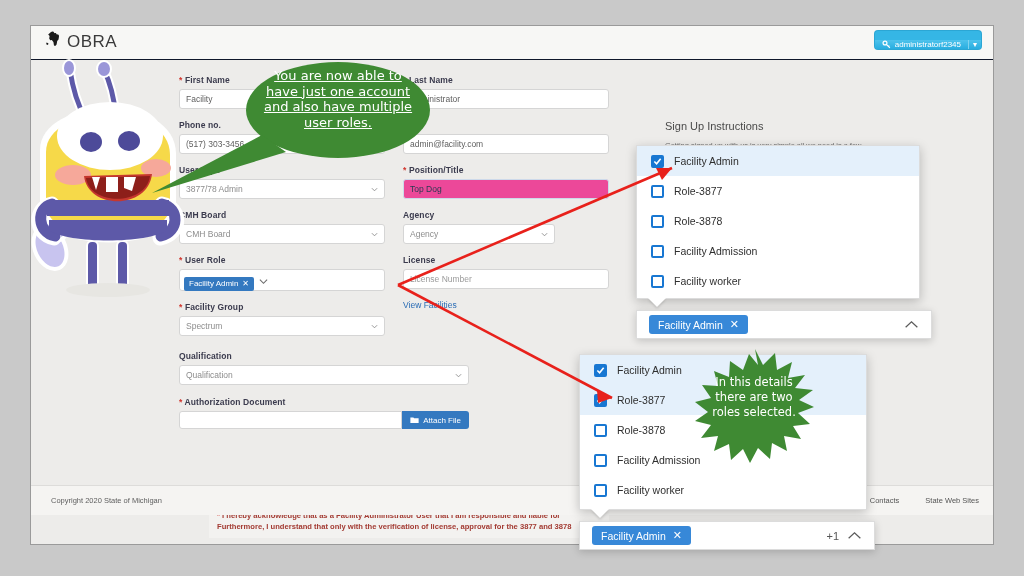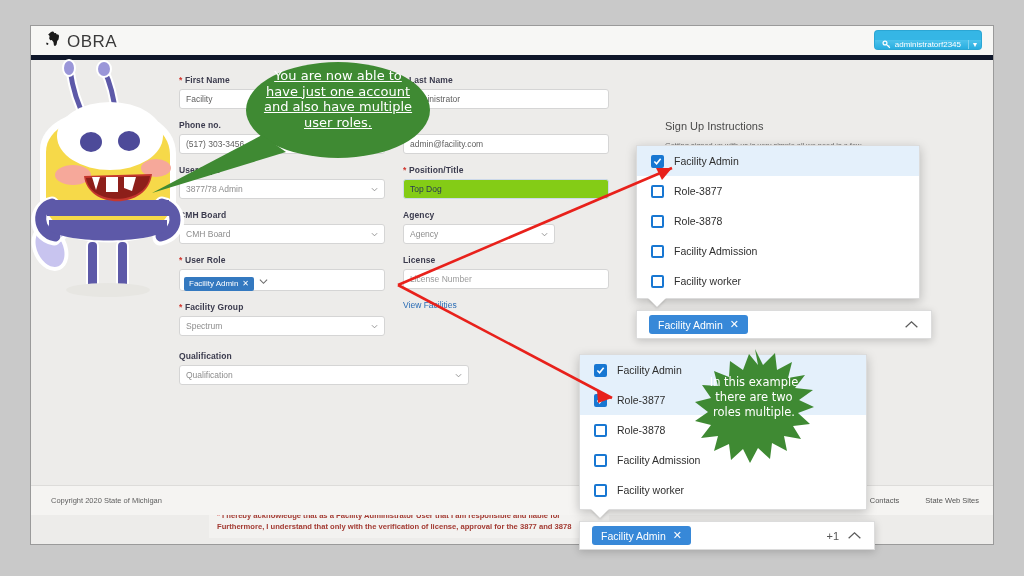--- a/index.html
+++ b/index.html
@@ -18,21 +18,21 @@
     left: 30px; top: 25px;
     width: 964px; height: 520px;
     background: #edecea;
     border: 1px solid #9a9a9a;
     overflow: hidden;
   }
   .topbar {
     position: relative;
     height: 34px;
     background: #f7f7f5;
-    border-bottom: 5px solid #0f172a;
+    border-bottom: 1px solid #0f172a;
   }
   .logo {
     position: absolute; left: 14px; top: 4px;
     display: flex; align-items: center; gap: 2px;
   }
   .mi-shape { width: 20px; height: 24px; display:block; }
   .logo-text {
     font-size: 17px; color: #3a3a3a; letter-spacing: .5px;
     font-family: "Liberation Sans", sans-serif;
   }
@@ -75,21 +75,21 @@
     margin-bottom: 4px; letter-spacing: .1px;
   }
   .req { color: #d0342c; font-weight: bold; }
   .inp {
     width: 100%; height: 20px;
     background: #fff; border: 1px solid #d5d5d5; border-radius: 3px;
     font-size: 8.5px; color: #9b9b9b;
     padding: 0 6px; line-height: 19px;
   }
   .inp.filled { color: #5f5f5f; }
-  .inp.hl { background: #84cc16; color: #2b3a52; border-color: #cdd9ea; }
+  .inp.hl { background: #ec4899; color: #2b3a52; border-color: #cdd9ea; }
   .sel {
     position: relative;
     width: 100%; height: 20px;
     background: #fff; border: 1px solid #d5d5d5; border-radius: 3px;
     font-size: 8.5px; color: #8d8d8d;
     padding: 0 18px 0 6px; line-height: 19px;
   }
   .sel .chev {
     position: absolute; right: 6px; top: 6px;
     width: 7px; height: 7px;
@@ -360,20 +360,32 @@
         <div class="field" style="width:290px;margin-top:4px">
           <div class="lbl">Qualification</div>
           <div class="sel">
             <span>Qualification</span>
             <svg class="chev" viewBox="0 0 8 8">
                 <path d="M1 2.5 L4 5.5 L7 2.5" stroke="#8a8a8a" stroke-width="1" fill="none"></path>
               </svg>
           </div>
         </div>
 
+        <div class="field" style="width:290px;margin-top:12px">
+          <div class="lbl"><span class="req">*</span> <span>Authorization Document</span></div>
+          <div class="attachrow">
+            <div class="attachinp"></div>
+            <div class="attachbtn">
+              <svg class="folder-icon" viewBox="0 0 12 10">
+                <path d="M0.5 1.5 h4 l1 1.2 h6 v6.3 h-11 Z" fill="#fff"></path>
+              </svg>
+              <span>Attach File</span>
+            </div>
+          </div>
+        </div>
       </div>
 
       <div class="ack-box">
         <div class="ack-cb"></div>
         <div class="ack-text">
           <span class="req">*</span>
           <span>I hereby acknowledge that as a Facility Administrator User that I am responsible and liable for</span>
           <span>Furthermore, I understand that only with the verification of license, approval for the 3877 and 3878</span>
         </div>
       </div>
@@ -546,15 +558,15 @@
       <ellipse cx="338" cy="110" rx="92" ry="48" fill="#3f8a33"></ellipse>
       <path d="M262 135 L152 193 L286 152 Z" fill="#3f8a33"></path>
     </g>
 
     <g transform="translate(755,415)">
       <polygon fill="#3f8a33" points="0,-66 8,-50 20,-62 22,-45 37,-53 33,-37 50,-40 40,-27 58,-25 44,-15 59,-8 43,-2 55,9 38,11 46,24 29,21 32,36 17,28 15,44 3,33 -5,48 -12,34 -24,45 -26,29 -41,36 -37,21 -54,23 -44,10 -60,6 -47,-3 -60,-13 -44,-17 -53,-30 -37,-29 -41,-44 -26,-38 -25,-54 -12,-45 -6,-61 3,-50"></polygon>
     </g>
   </svg>
 
   <div class="bubble-text" id="speech-text">You are now able to have just one account and also have multiple user roles.</div>
-  <div class="bubble-text" id="burst-text">In this example there are two roles multiple.</div>
+  <div class="bubble-text" id="burst-text">In this details there are two roles selected.</div>
 
 </div>
 
 </body></html>

